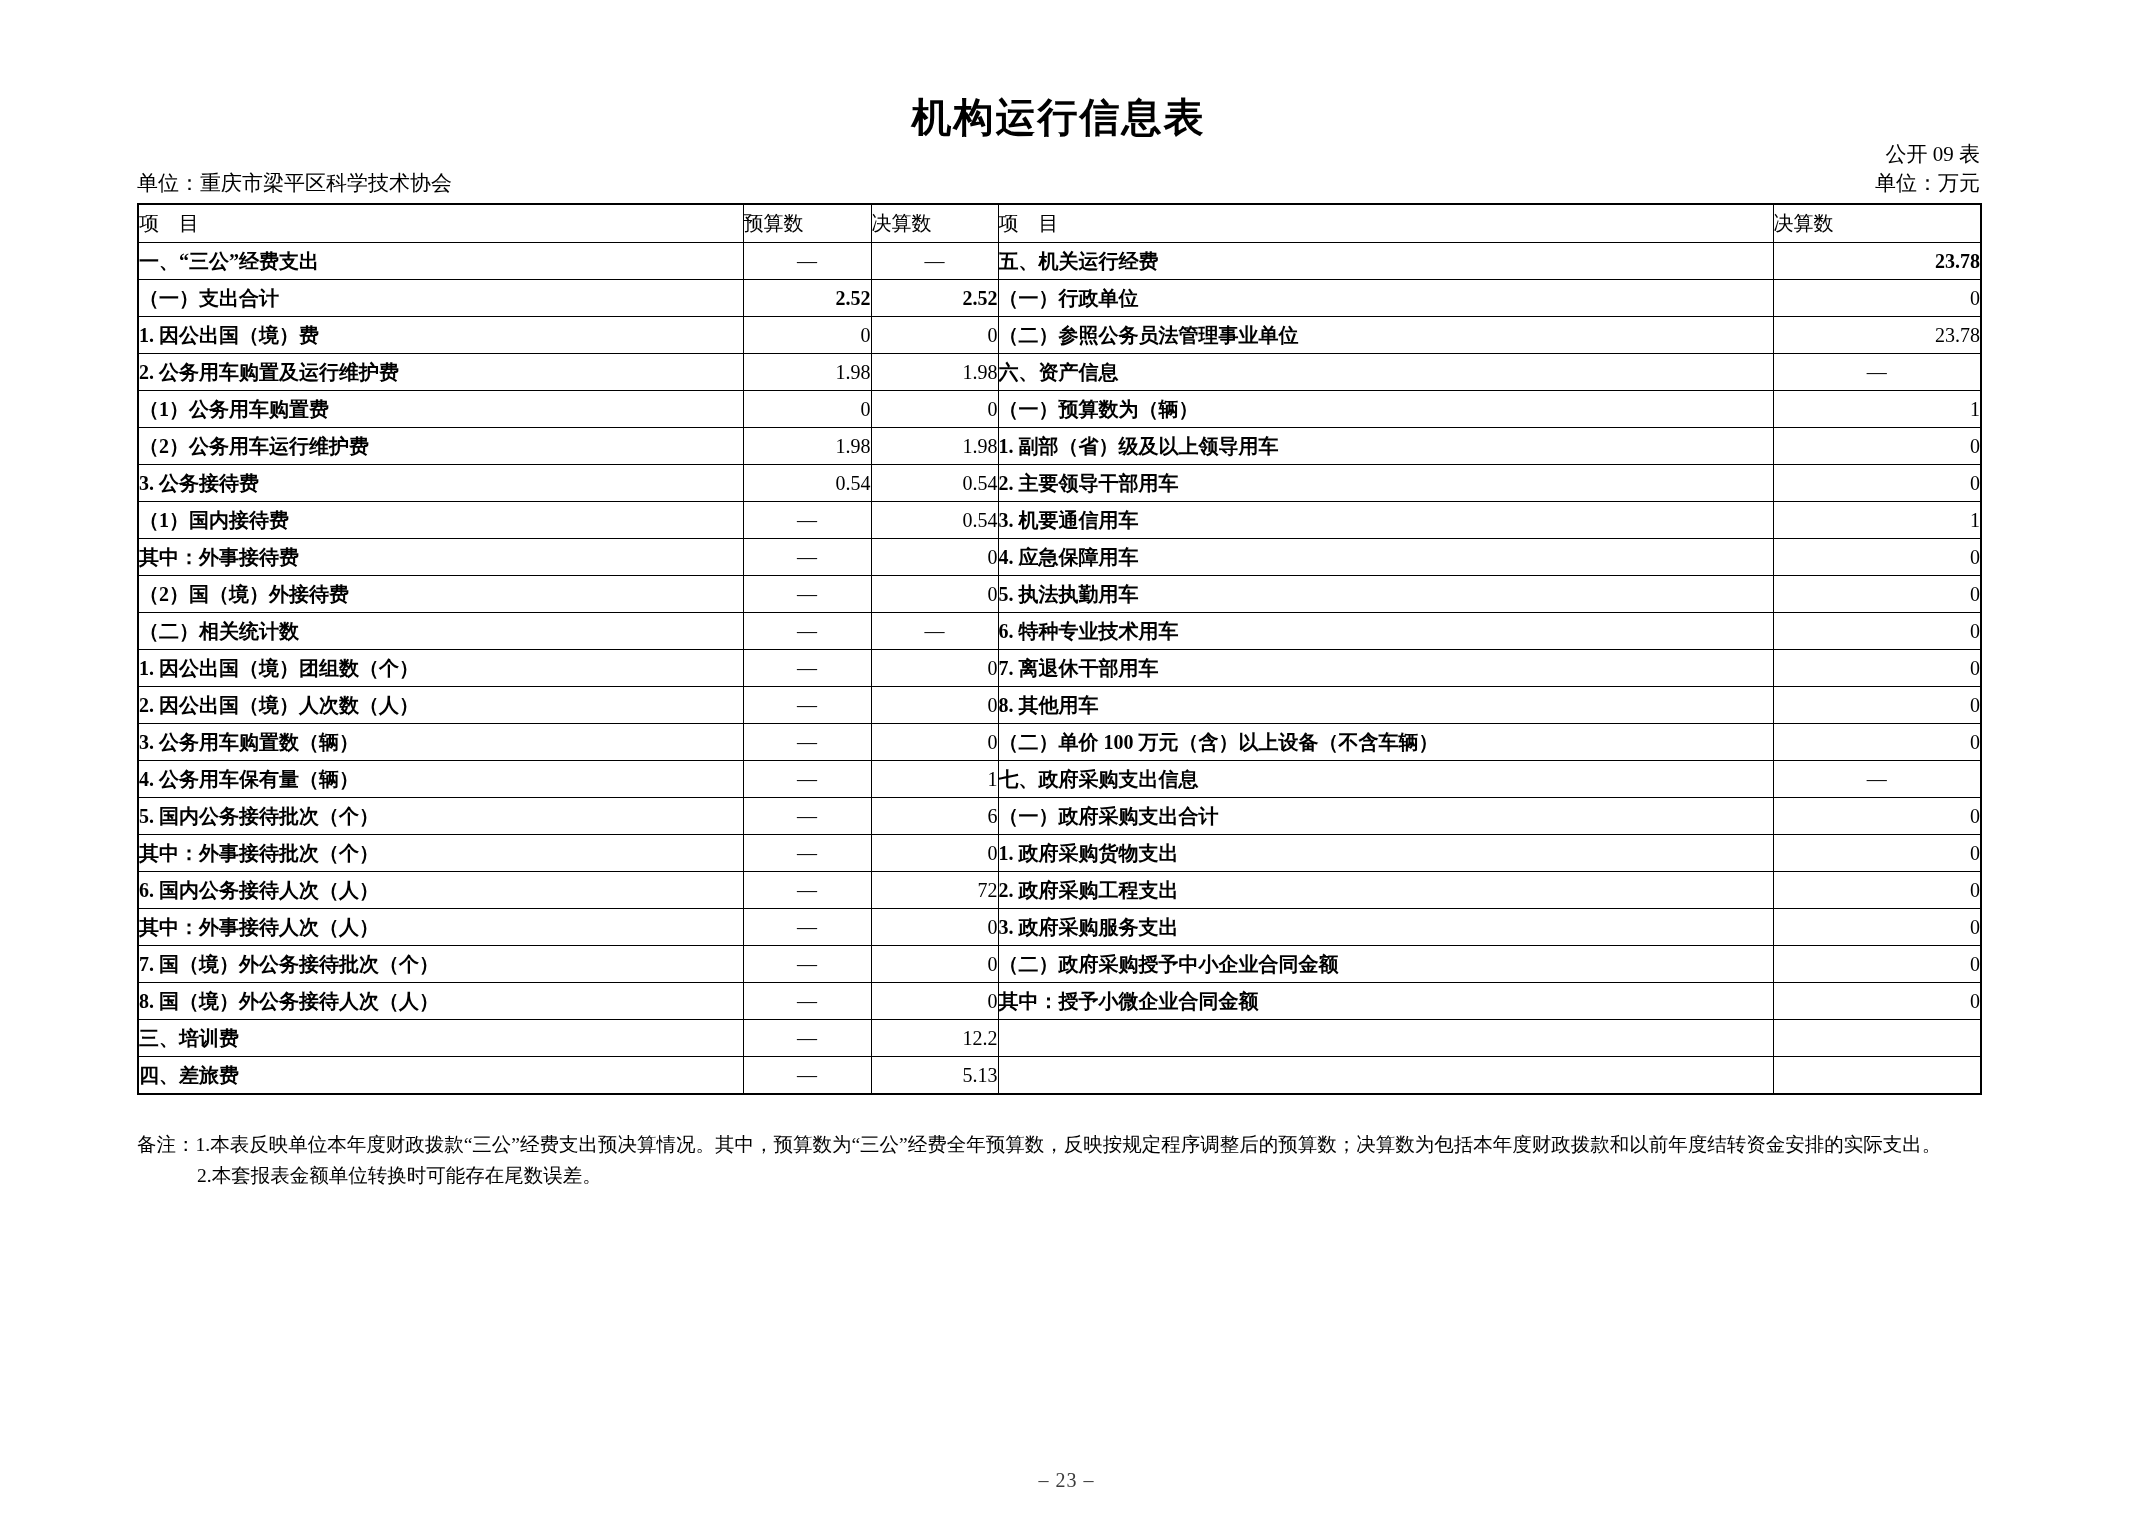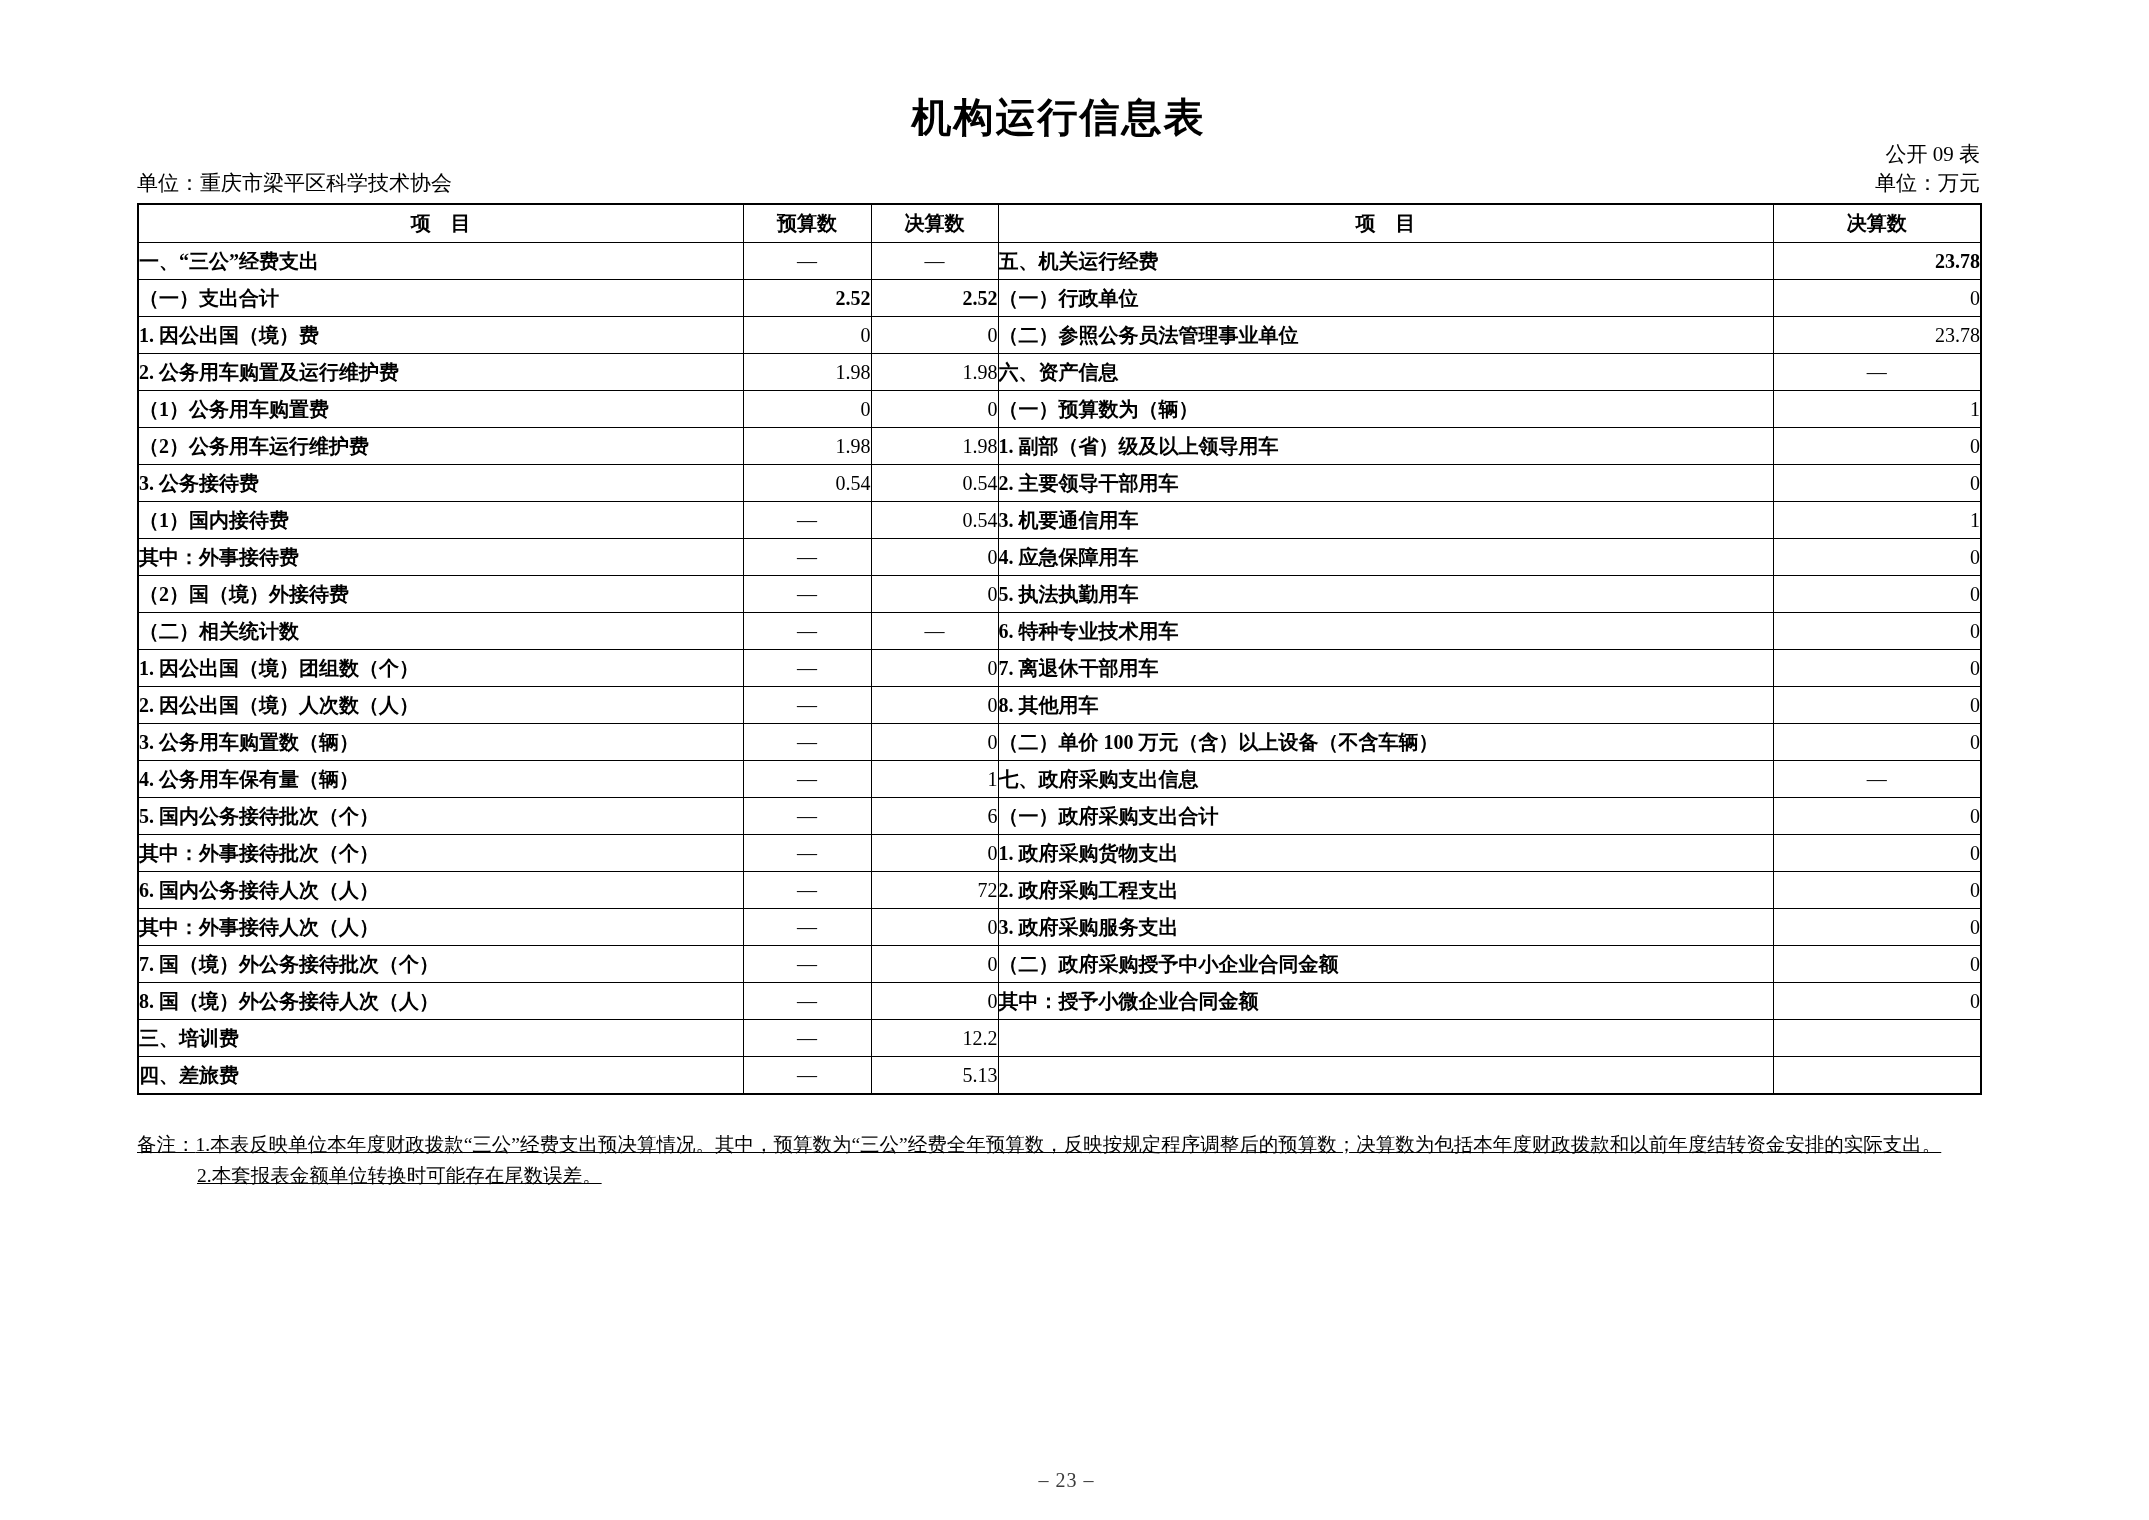--- a/index.html
+++ b/index.html
@@ -22,33 +22,33 @@
     font-size:21px;line-height:28px;margin-top:2px;
   }
   table.main{
     border-collapse:collapse;table-layout:fixed;width:1843px;margin-top:6px;
     border:2px solid #000;
   }
   table.main th, table.main td{
     border:1px solid #000;font-size:20px;overflow:hidden;
     vertical-align:middle;padding:0;white-space:nowrap;
   }
-  table.main th{height:37px;font-weight:bold;text-align:center;}
+  table.main th{height:37px;font-weight:normal;text-align:left;}
   table.main td{height:36px;}
   td.label{text-align:left;font-weight:bold;}
   td.val{text-align:right;padding-right:14px;font-weight:normal;}
   td.val.center{text-align:center;padding-right:0;}
   td.val.bold{font-weight:bold;}
   .ind0{padding-left:8px;}
   .ind1{padding-left:30px;}
   .ind2{padding-left:52px;}
   .ind3{padding-left:72px;}
   .ind4{padding-left:84px;}
   .ind5{padding-left:114px;}
-  .notes{margin-top:34px;font-size:19.5px;line-height:31px;white-space:nowrap;text-decoration:underline;}
+  .notes{margin-top:34px;font-size:19.5px;line-height:31px;white-space:nowrap;}
   .note-line-rest{margin-left:60px;}
   .page-number{
     position:absolute;left:0;right:16px;bottom:28px;text-align:center;
     font-size:20px;color:#3a3a3a;letter-spacing:1px;
   }
 </style>
 </head>
 <body>
 
 <div class="content">

